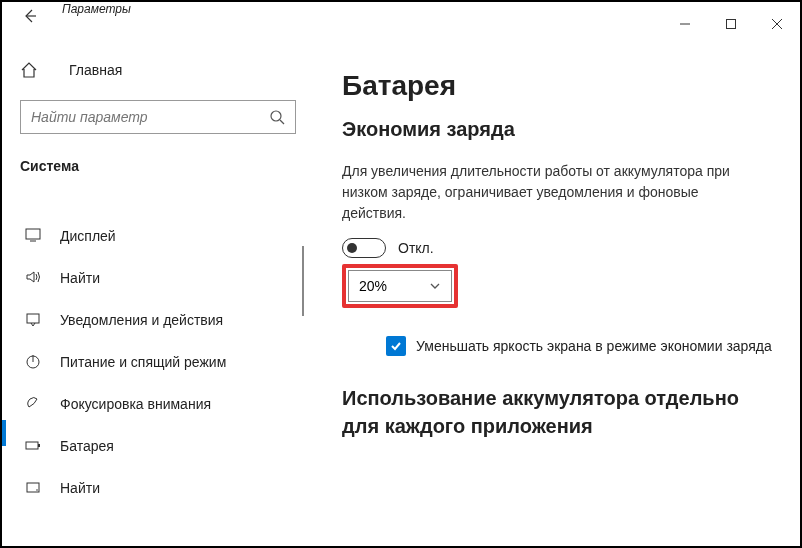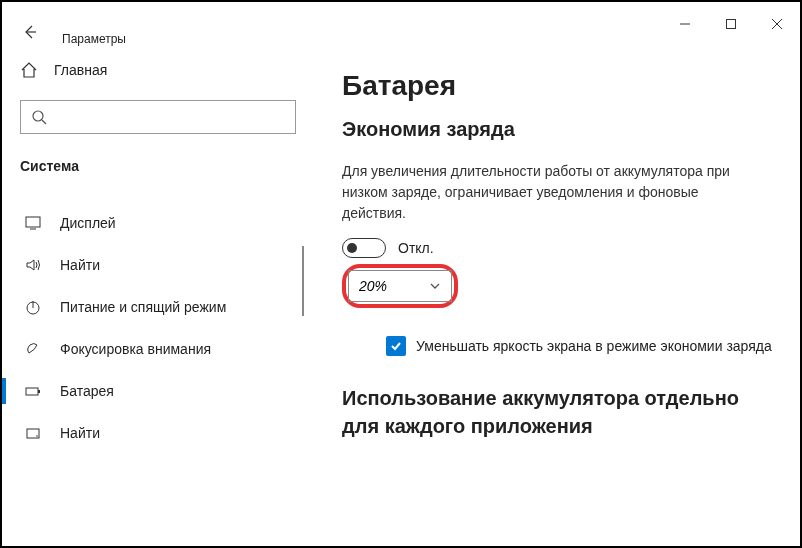--- a/index.html
+++ b/index.html
@@ -1,53 +1,53 @@
 <!DOCTYPE html>
 <html><head>
 <meta charset="utf-8">
 <style>
   * { box-sizing: border-box; margin: 0; padding: 0; font-family: "Segoe UI", Arial, sans-serif; }
   body { background: #fff; width: 802px; height: 548px; overflow: hidden; border: 2px solid #000; position: relative;}
-  .titlebar { display: flex; align-items: flex-end; height: 44px; padding-left: 14px; }
+  .titlebar { display: flex; align-items: flex-start; height: 44px; padding-left: 14px; font-style: italic; }
   .back-arrow { width: 28px; height: 28px; display: flex; align-items: center; justify-content: center; font-size: 14px; color: #333; }
   .title { font-size: 12px; margin-left: 18px; color: #222; }
   .win-controls { margin-left: auto; display: flex; }
   .win-btn { width: 46px; height: 44px; display: flex; align-items: center; justify-content: center; font-size: 13px; color: #333; }
 
   .body { display: flex; height: calc(548px - 44px - 4px); }
 
   .sidebar { width: 300px; padding-left: 18px; padding-right: 14px; position: relative; }
-  .home-row { display: flex; align-items: center; height: 40px; margin-top: 4px; }
+  .home-row { display: flex; align-items: center; height: 40px; margin-top: 4px; gap: 15px; }
   .home-row .icon { width: 24px; display: flex; justify-content: flex-start; }
   .home-row .label { font-size: 14px; margin-left: 10px; color: #222; }
 
   .search-box { margin-top: 10px; width: 276px; height: 34px; border: 1px solid #999; display: flex; align-items: center; padding: 0 10px; color: #666; font-size: 14px; justify-content: space-between;}
   .search-box input { border: none; outline: none; width: 220px; font-size: 14px; font-style: italic; color: #555; background: transparent;}
   .category { font-size: 14px; font-weight: 600; margin-top: 24px; color: #222; }
 
   .nav { margin-top: 28px; }
-  .nav-item { display: flex; align-items: center; height: 42px; position: relative; padding-left: 2px; }
+  .nav-item { display: flex; align-items: flex-end; height: 42px; position: relative; padding-left: 2px; }
   .nav-item .icon { width: 22px; display: flex; justify-content: center; color: #333;}
   .nav-item .label { margin-left: 16px; font-size: 14px; color: #222; }
   .nav-item.selected::before { content: ""; position: absolute; left: -18px; top: 8px; bottom: 8px; width: 4px; background: #0078d4; }
 
   .content { flex: 1; padding-left: 40px; padding-right: 24px; padding-top: 24px; overflow: hidden; position: relative;}
   h1 { font-size: 28px; font-weight: 600; color: #222; margin-bottom: 16px; }
   h2 { font-size: 20px; font-weight: 600; color: #222; margin-bottom: 20px; }
   .sub-h2 { font-size: 20px; font-weight: 700; color: #222; margin-top: 28px; line-height: 1.4; }
   .desc { font-size: 14px; color: #333; line-height: 1.5; max-width: 390px;}
 
   .toggle-row { display: flex; align-items: center; margin-top: 14px; }
   .toggle { width: 44px; height: 20px; border: 1px solid #333; border-radius: 10px; position: relative; display: inline-block;}
   .toggle .knob { width: 10px; height: 10px; background: #333; border-radius: 50%; position: absolute; top: 4px; left: 4px;}
   .toggle-label { font-size: 14px; margin-left: 12px; color: #222;}
 
   .auto-on-label { font-size: 14px; margin-top: 30px; color: #222;}
 
-  .dropdown-hl { border: 4px solid #e63232; border-radius: 18px; display: inline-flex; margin-top: 6px; padding: 2px; font-style: italic;}
+  .dropdown-hl { border: 4px solid #e63232; border-radius: 2px; display: inline-flex; margin-top: 6px; padding: 2px;}
   .dropdown { width: 104px; height: 32px; border: 1px solid #888; display: flex; align-items: center; padding: 0 10px; justify-content: space-between; font-size: 14px;}
   .chevron { font-size: 10px; color: #555;}
 
   .check-row { display: flex; align-items: center; margin-top: 28px; padding-left: 44px;}
   .checkbox { width: 20px; height: 20px; background: #0078d4; display: flex; align-items: center; justify-content: center; color: #fff; font-size: 14px; border-radius: 2px;}
   .check-label { font-size: 14px; margin-left: 10px; color: #222;}
 
   .content-separator { position: absolute; left: 0; top: 200px; width: 2px; height: 70px; background: #888;}
 
   svg { display: block;}
@@ -88,20 +88,21 @@
     <div class="home-row">
       <span class="icon">
         <svg width="18" height="18" viewBox="0 0 18 18">
             <path d="M2 9 L9 2 L16 9 M4 8 V16 H14 V8" stroke="#333" stroke-width="1.2" fill="none"></path>
           </svg>
       </span>
       <span class="label">Главная</span>
     </div>
 
     <div class="search-box">
+      <input type="text" placeholder="Найти параметр" style="">
       <span>
         <svg width="16" height="16" viewBox="0 0 16 16">
             <circle cx="7" cy="7" r="5" stroke="#555" stroke-width="1.2" fill="none"></circle>
             <line x1="11" y1="11" x2="15" y2="15" stroke="#555" stroke-width="1.2"></line>
           </svg>
       </span>
     </div>
 
     <div class="category">Система</div>
 
@@ -116,20 +117,29 @@
         <span class="label">Дисплей</span>
       </div>
       <div class="nav-item">
         <span class="icon">
             <svg width="18" height="18" viewBox="0 0 18 18">
               <path d="M3 7 V11 H6 L10 14 V4 L6 7 Z" stroke="#333" fill="none"></path>
               <path d="M12 6 Q14 9 12 12 M14 4 Q17 9 14 14" stroke="#333" fill="none"></path>
             </svg>
           </span>
         <span class="label">Найти</span>
+      </div>
+      <div class="nav-item">
+        <span class="icon">
+            <svg width="18" height="18" viewBox="0 0 18 18">
+              <rect x="3" y="4" width="12" height="9" stroke="#333" fill="none"></rect>
+              <path d="M7 13 L9 16 L11 13" stroke="#333" fill="none"></path>
+            </svg>
+          </span>
+        <span class="label">Уведомления и действия</span>
       </div>
       <div class="nav-item">
         <span class="icon">
             <svg width="18" height="18" viewBox="0 0 18 18">
               <circle cx="9" cy="10" r="6" stroke="#333" fill="none"></circle>
               <line x1="9" y1="3" x2="9" y2="10" stroke="#333"></line>
             </svg>
           </span>
         <span class="label">Питание и спящий режим</span>
       </div>

